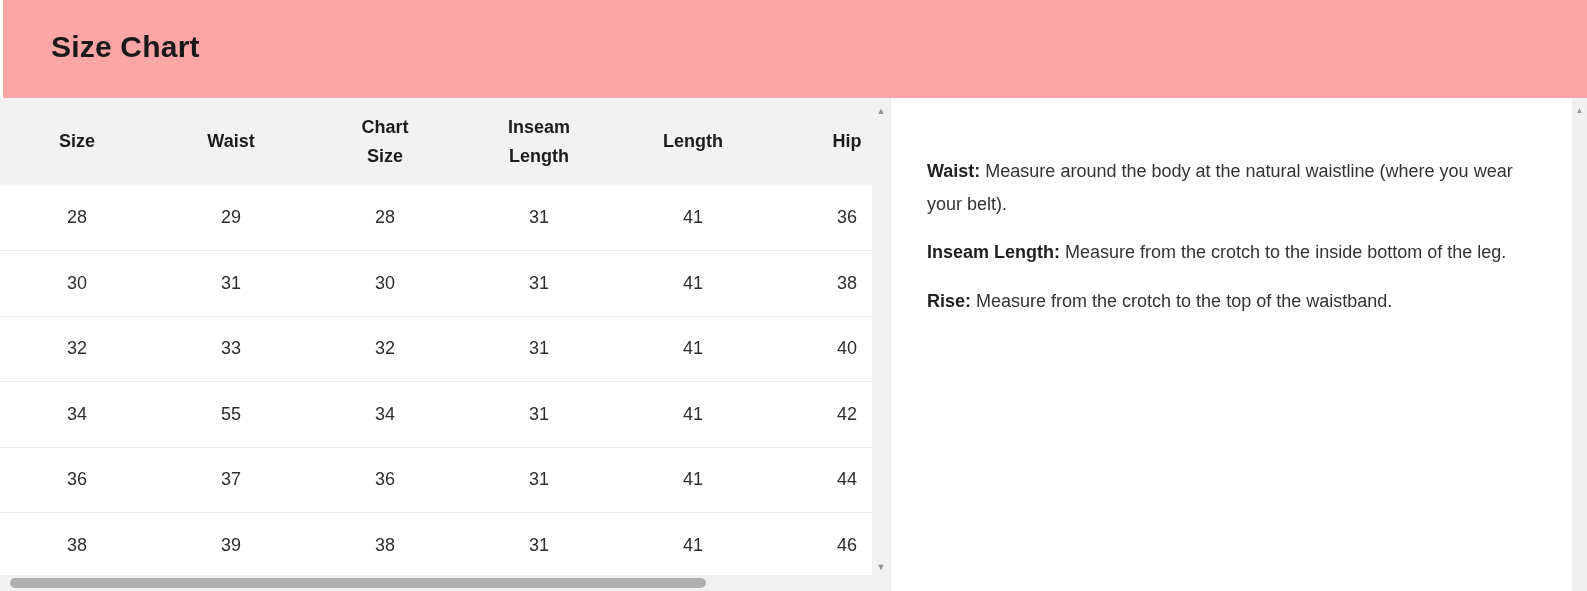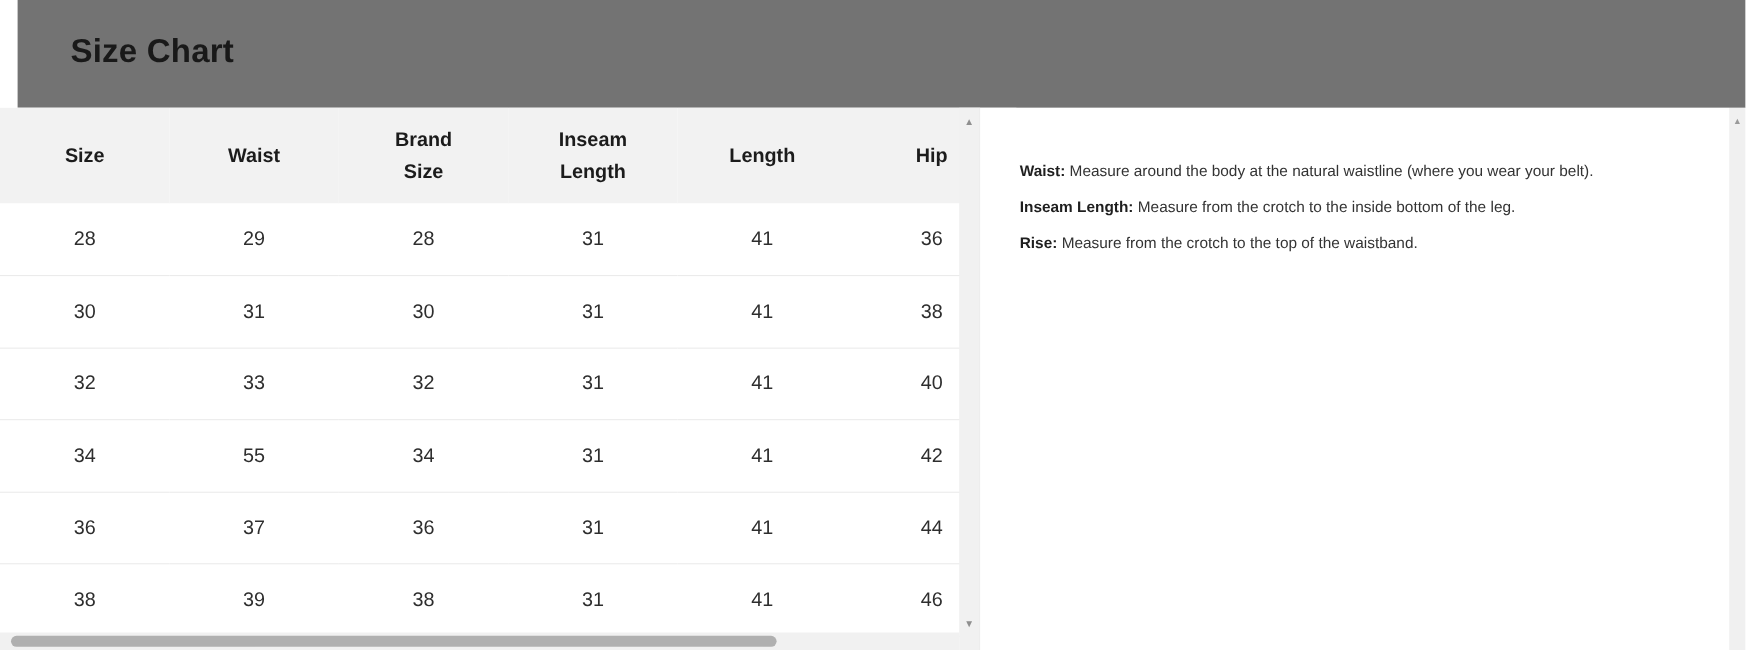--- a/index.html
+++ b/index.html
@@ -11,23 +11,23 @@
   .page {
     position: relative;
     width: 1587px;
     height: 591px;
     background: #ffffff;
     overflow: hidden;
   }
   
   .titlebar {
     position: absolute;
-    left: 16px; top: 0; right: 0;
+    left: 3px; top: 0; right: 0;
     height: 98px;
-    background: #737373;
+    background: #fca5a5;
   }
   .page-title {
     position: absolute;
     left: 48px;
     top: 30px;
     font-size: 30px;
     font-weight: 700;
     letter-spacing: 0.2px;
     color: #191919;
   }
@@ -111,24 +111,25 @@
   .info-pane {
     position: absolute;
     left: 890px; top: 0; bottom: 0;
     right: 15px;
     background: #ffffff;
     border-left: 1px solid #ededed;
     padding: 41px 0 0 36px;
   }
   .info-text { width: 600px; }
   .info-text p {
-    font-size: 14px;
+    font-size: 18px;
     line-height: 32.6px;
     color: #333333;
     font-weight: 400;
+    margin-top: 16px;
   }
   .info-text p strong {
     font-weight: 700;
     color: #1f1f1f;
   }
   
   .panel-vscroll {
     position: absolute;
     right: 0; top: 0; bottom: 0;
     width: 15px;
@@ -154,21 +155,21 @@
   </div>
 
   <div class="main">
 
     <div class="table-pane">
       <table class="size-table">
         <thead>
           <tr>
             <th><span class="th-inner">Size</span></th>
             <th><span class="th-inner">Waist</span></th>
-            <th><span class="th-inner">Brand Size</span></th>
+            <th><span class="th-inner">Chart Size</span></th>
             <th><span class="th-inner">Inseam Length</span></th>
             <th><span class="th-inner">Length</span></th>
             <th><span class="th-inner">Hip</span></th>
           </tr>
         </thead>
         <tbody>
           <tr>
             <td>28</td>
             <td>29</td>
             <td>28</td>

